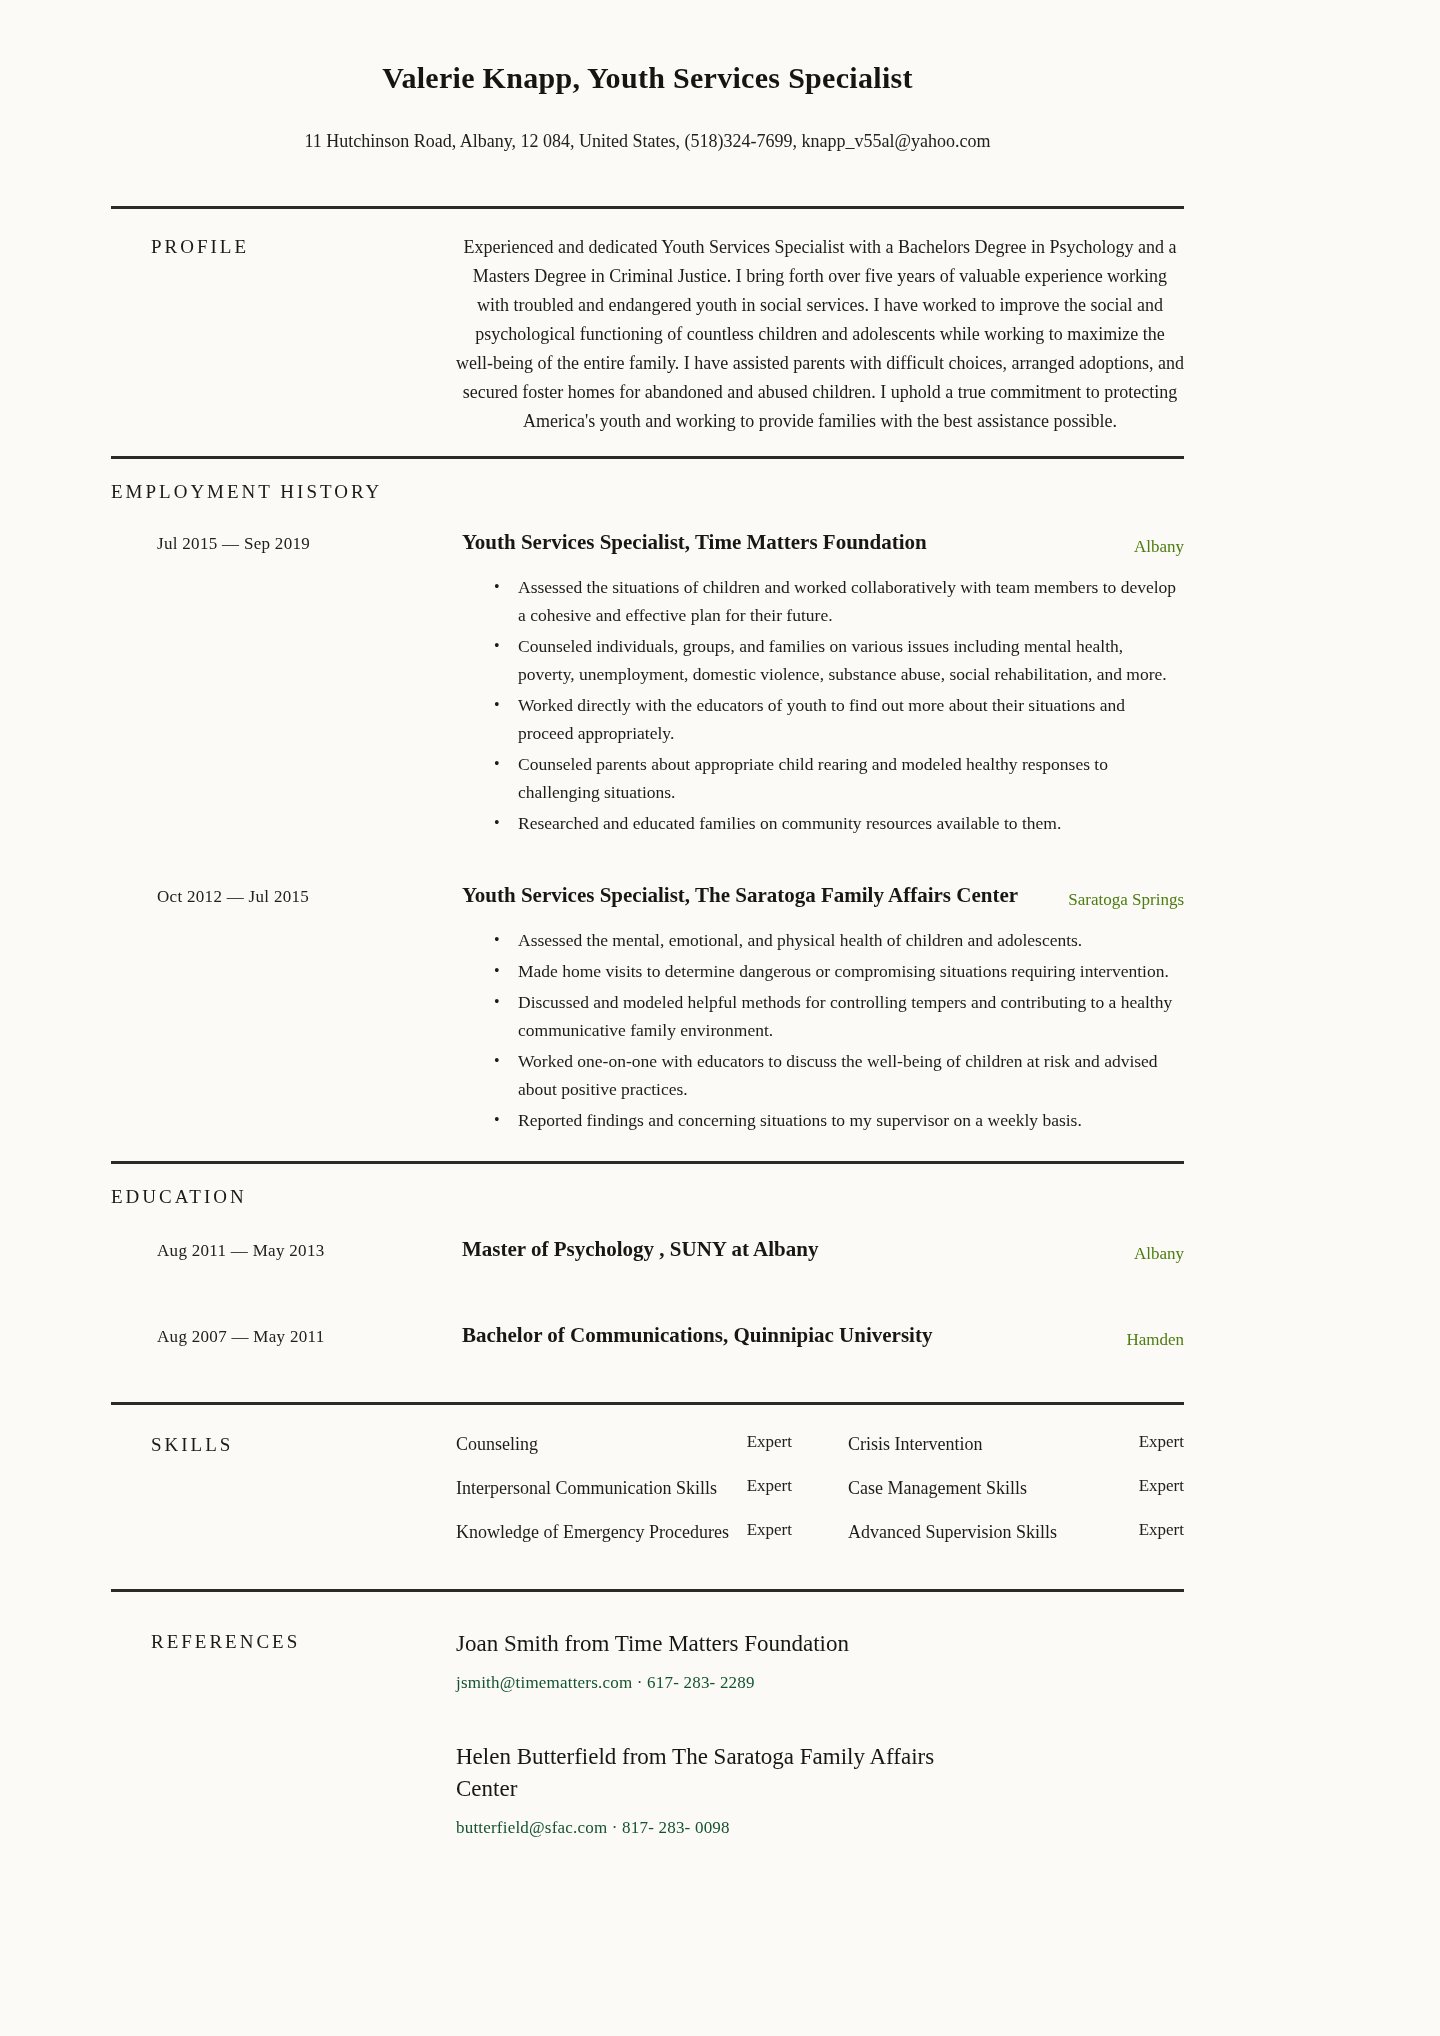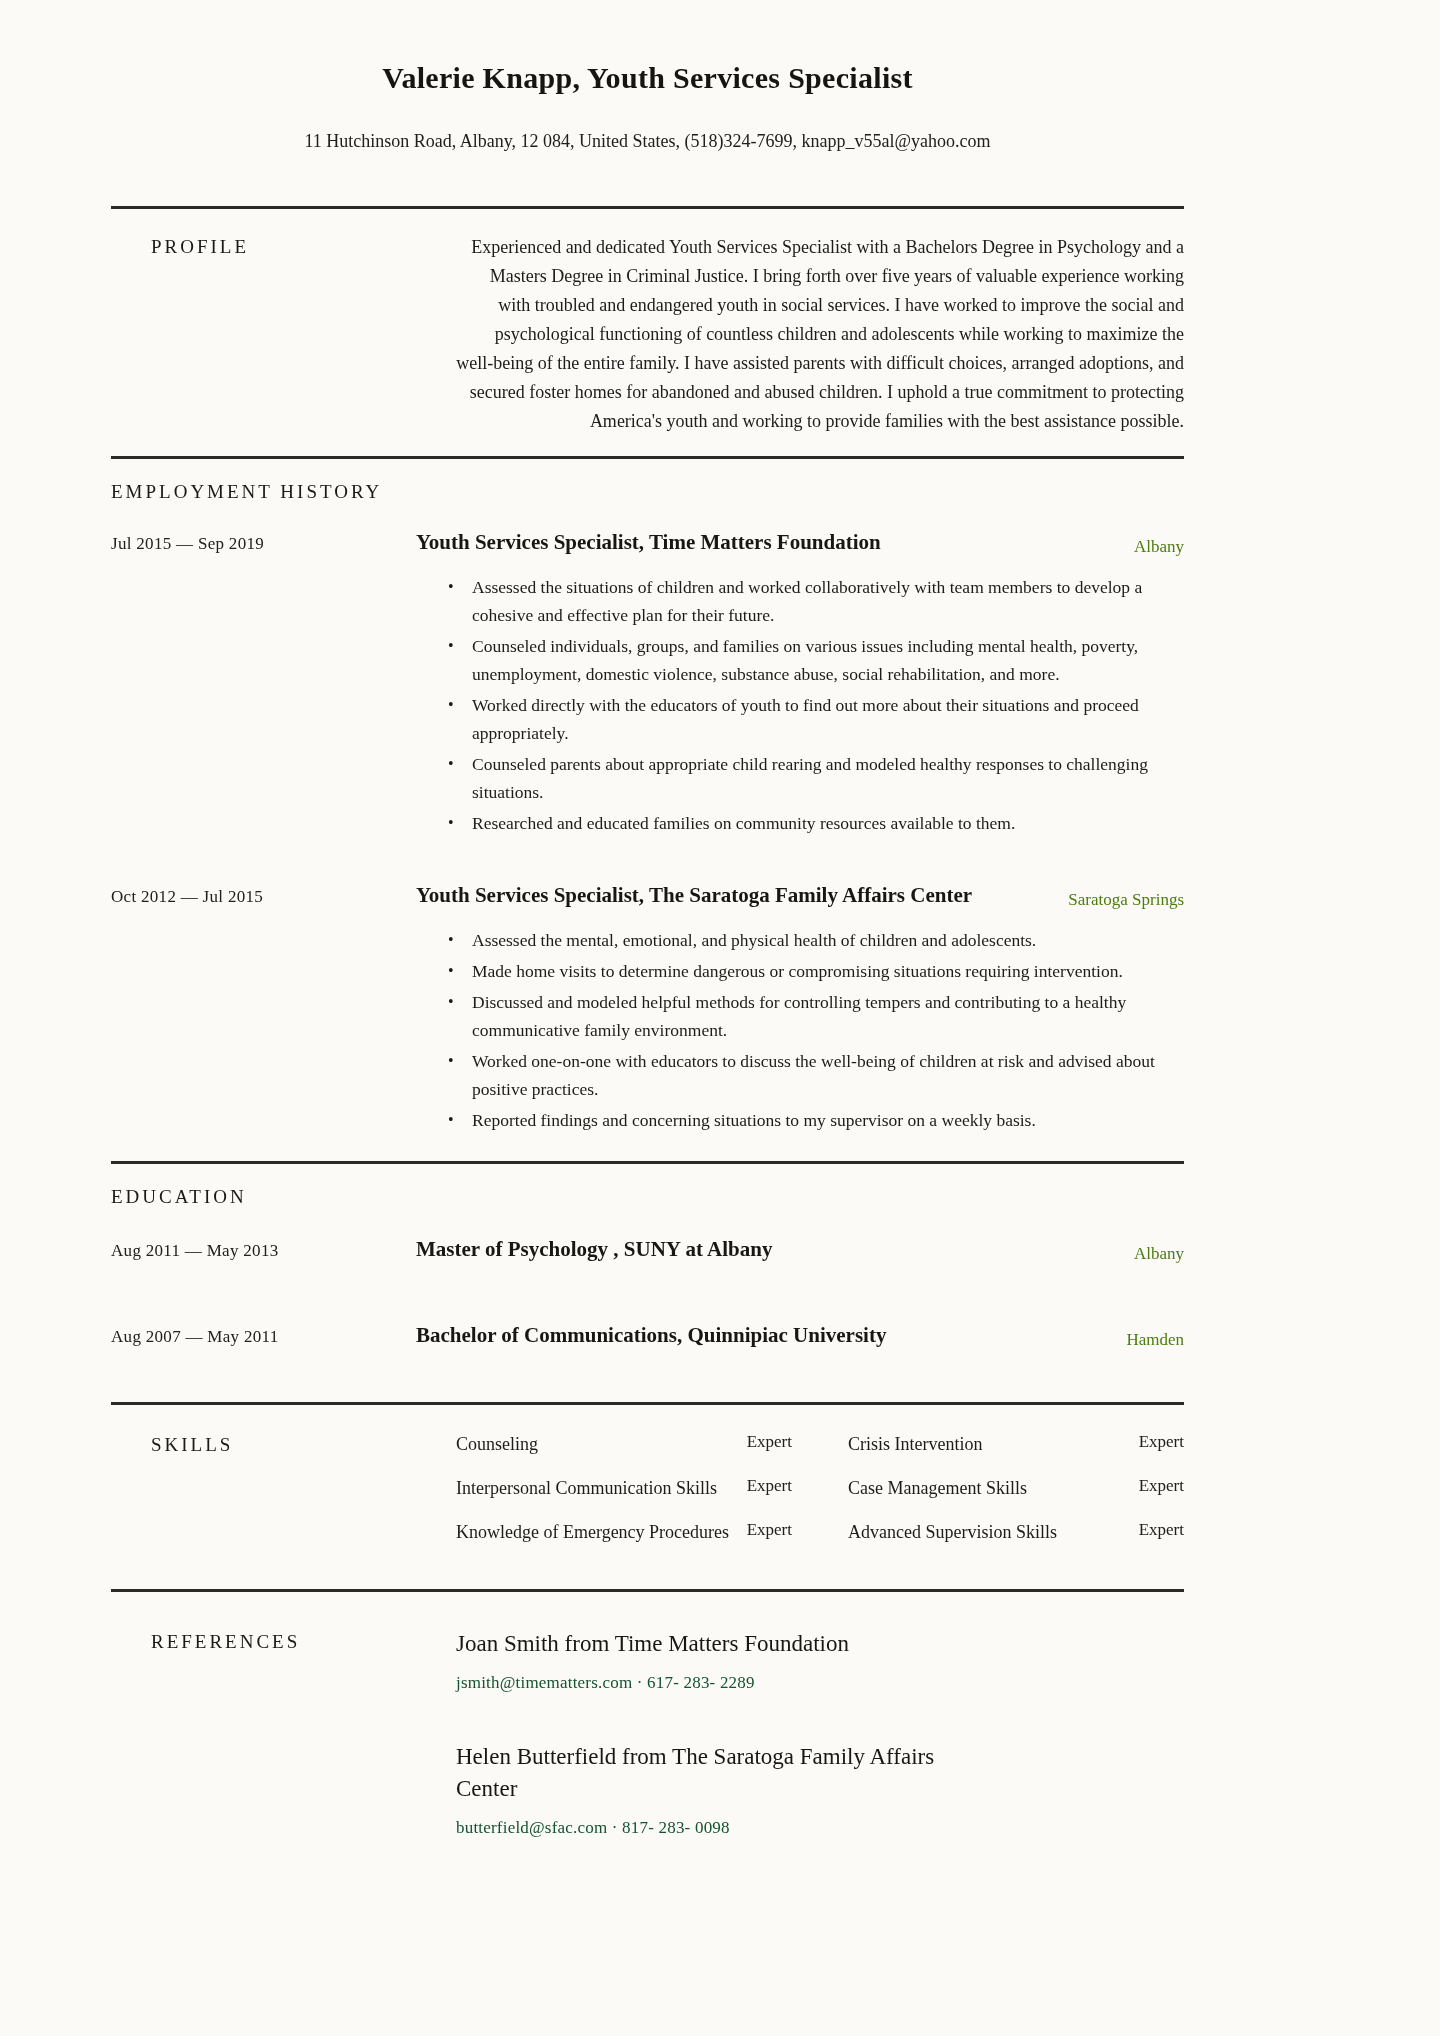--- a/index.html
+++ b/index.html
@@ -65,27 +65,28 @@
     color: #1b1a17;
     margin: 22px 0 0 0;
     font-weight: 400;
   }
   
   .profile-wrap { margin-top: 24px; }
   .profile-text {
     margin: 0;
     font-size: 18px;
     line-height: 29px;
-    text-align: right;
+    text-align: center;
   }
   
   .entry {
     display: grid;
     grid-template-columns: 305px 1fr;
     align-items: start;
+    margin-left: 46px;
   }
   .entry.job1 { margin-top: 24px; }
   .entry.job2 { margin-top: 40px; }
   .entry.edu1 { margin-top: 26px; }
   .entry.edu2 { margin-top: 56px; }
   .entry-dates {
     font-size: 17px;
     color: #21201d;
     padding-top: 7px;
     letter-spacing: 0.3px;

